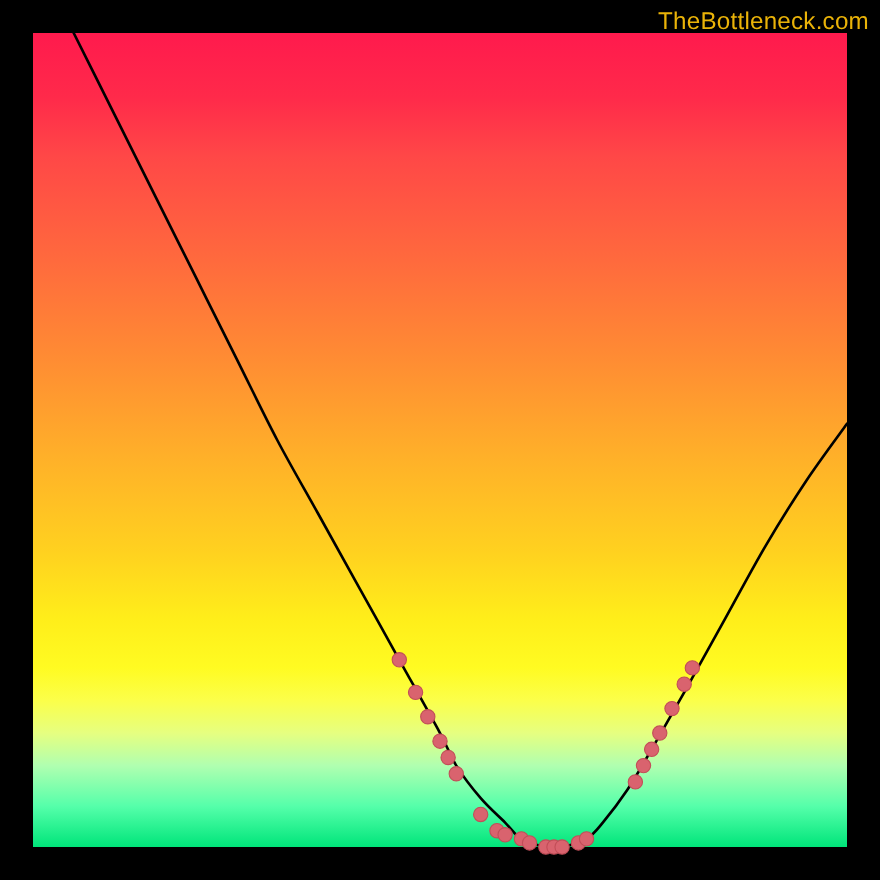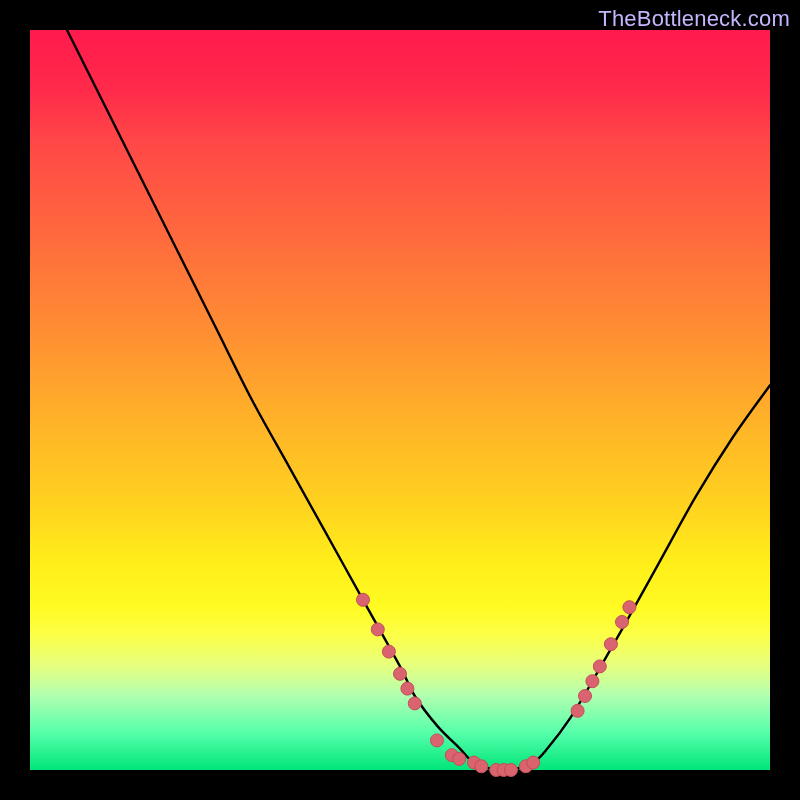--- a/index.html
+++ b/index.html
@@ -39,21 +39,21 @@
       #e6ff80 86%,
       #b0ffb0 90%,
       #55ffaa 95%,
       #00e57a 100%
     );
   }
   .watermark {
     position: absolute;
     top: 6px;
     right: 10px;
-    color: #c4b5fd;
+    color: #eab308;
     font-size: 22px;
     font-weight: 500;
     letter-spacing: 0.2px;
     user-select: none;
   }
   svg.curve {
     position: absolute;
     left: 0;
     top: 0;
     width: 740px;

